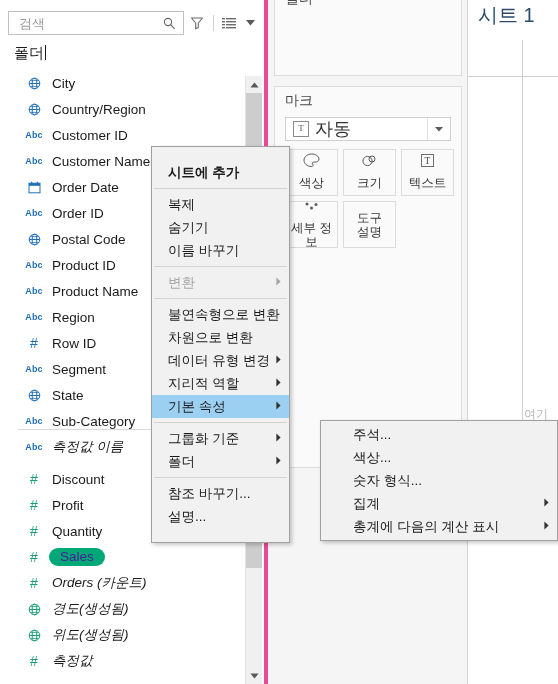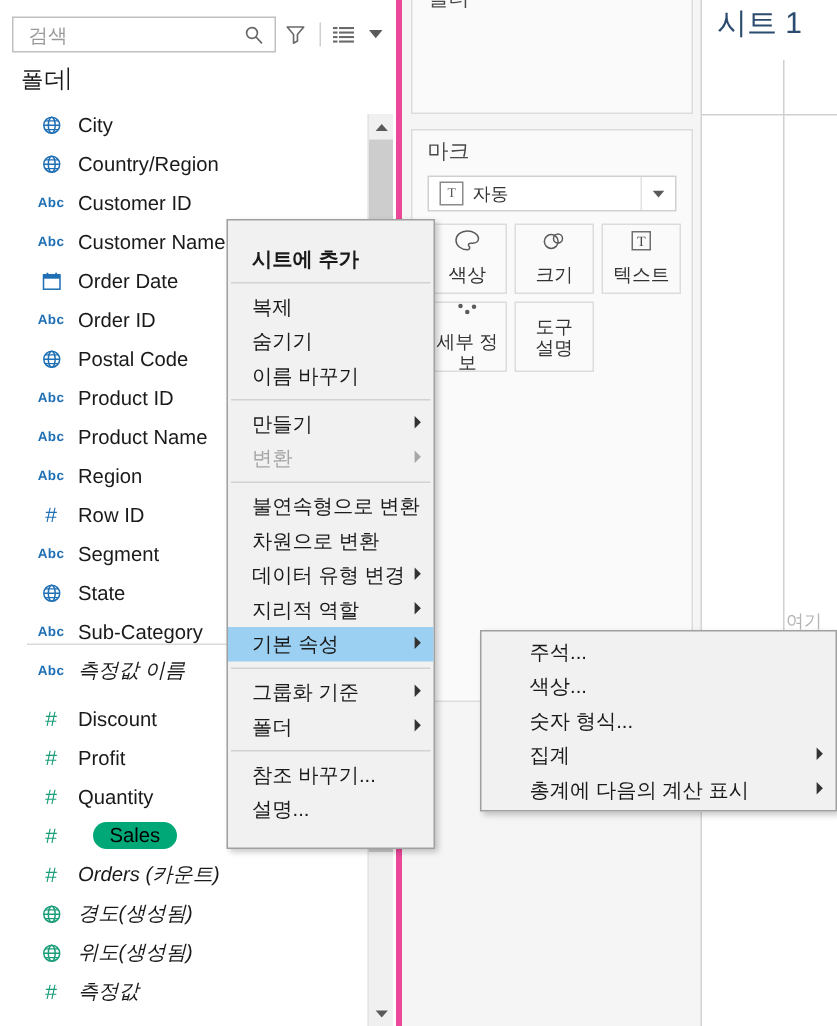--- a/index.html
+++ b/index.html
@@ -62,22 +62,22 @@
   .f-icon{
     width:24px;flex:0 0 24px;text-align:center;
     font-size:12px;line-height:1;
     display:flex;align-items:center;justify-content:center;
   }
   .f-label{margin-left:6px;font-size:13.5px;color:#1a1a1a;white-space:nowrap;}
   .f-dim .f-icon{color:#1f6fb5;}
   .f-mea .f-icon{color:#1a9e79;}
   .f-italic .f-label{font-style:italic;}
   .pill-green{
-    background:#00a878;color:#000000;border-radius:11px;
-    padding:2px 11px 3px 11px;margin-left:16px;line-height:1;
+    background:#00a878;color:#4c1d95;border-radius:11px;
+    padding:2px 11px 3px 11px;margin-left:3px;line-height:1;
     font-size:13.5px;
   }
   #dim-mea-divider{
     position:absolute;left:18px;top:429px;width:222px;height:1px;background:#d9d9d9;
   }
 
   
   #v-scroll{
     position:absolute;left:245px;top:76px;width:17px;height:608px;
     background:#f0f0f0;border-left:1px solid #e4e4e4;box-sizing:border-box;
@@ -108,21 +108,21 @@
   #mark-type-select{
     position:absolute;left:10px;top:30px;width:166px;height:24px;
     background:#ffffff;border:1px solid #cfcfcf;box-sizing:border-box;
     display:flex;align-items:center;
   }
   #mark-type-select .t-glyph{
     width:14px;height:14px;border:1px solid #8a8a8a;margin-left:7px;
     font-size:9px;line-height:13px;text-align:center;color:#555;
     font-family:"Liberation Serif",serif;
   }
-  #mark-type-select .t-label{margin-left:6px;font-size:12px;color:#333;}
+  #mark-type-select .t-label{margin-left:6px;font-size:18px;color:#333;}
   #mark-type-select .t-arrow{
     margin-left:auto;width:22px;height:22px;border-left:1px solid #e2e2e2;
     display:flex;align-items:center;justify-content:center;font-size:8px;color:#555;
   }
   .shelf-btn{
     position:absolute;background:#fafafa;border:1px solid #dcdcdc;
     display:flex;flex-direction:column;align-items:center;justify-content:center;
     box-sizing:border-box;font-size:12.5px;color:#333;
   }
   .shelf-btn .glyph{margin-bottom:4px;color:#5b5b5b;}
@@ -510,26 +510,20 @@
     <div class="mi">
       <span>복제</span>
     </div>
     <div class="mi">
       <span>숨기기</span>
     </div>
     <div class="mi">
       <span>이름 바꾸기</span>
     </div>
     <div class="msep"></div>
-    <div class="mi">
-      <span>만들기</span>
-      <span class="arr"><svg width="5" height="9" viewBox="0 0 5 9">
-          <path d="M0.4 0.4 4.6 4.5 0.4 8.6z" fill="#333"></path>
-        </svg></span>
-    </div>
     <div class="mi disabled">
       <span>변환</span>
       <span class="arr"><svg width="5" height="9" viewBox="0 0 5 9">
           <path d="M0.4 0.4 4.6 4.5 0.4 8.6z" fill="#a6a6a6"></path>
         </svg></span>
     </div>
     <div class="msep"></div>
     <div class="mi">
       <span>불연속형으로 변환</span>
     </div>

